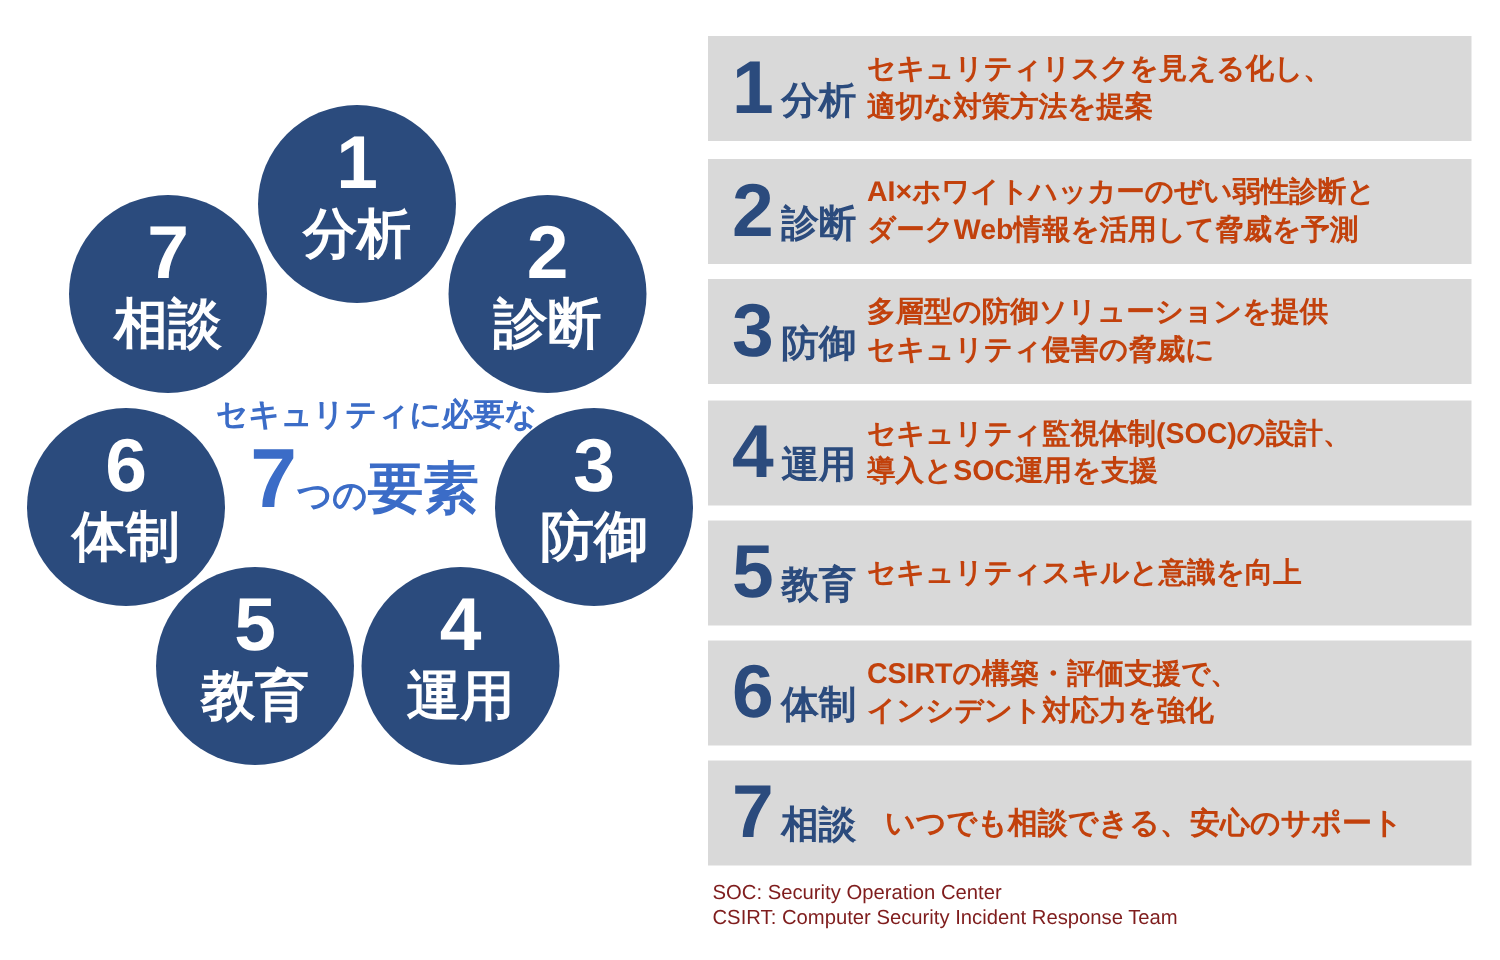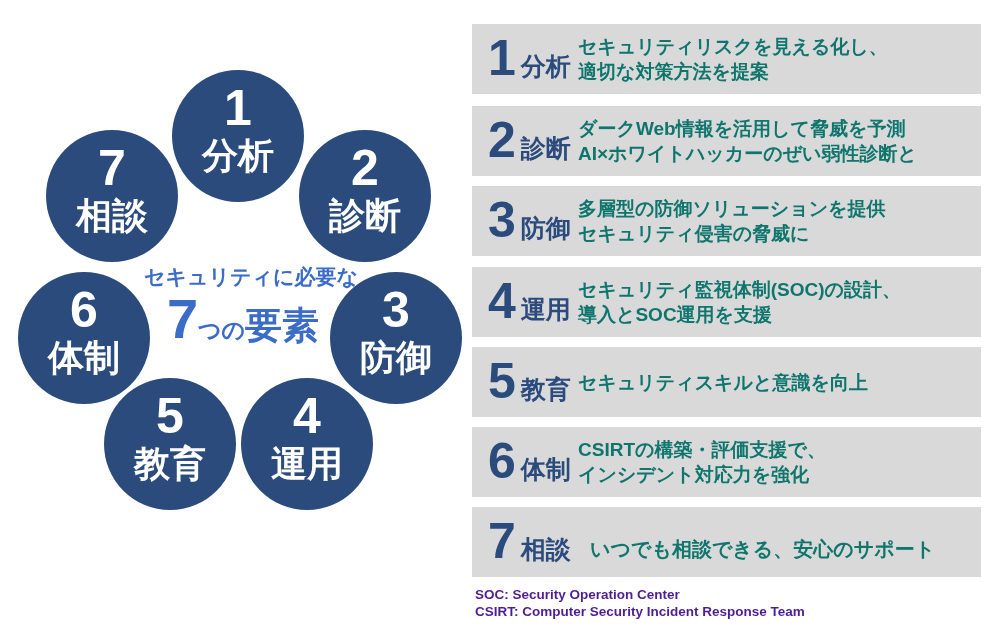--- a/index.html
+++ b/index.html
@@ -28,26 +28,26 @@
   .center-text .youso{font-size:37px;line-height:1;}
 
   
   .row{position:absolute;left:472px;width:509px;height:70px;background:#D9D9D9;
        display:flex;align-items:center;box-sizing:border-box;padding-left:16px;}
   .r1{top:24px;}.r2{top:106px;}.r3{top:186px;}.r4{top:267px;}
   .r5{top:347px;}.r6{top:427px;}.r7{top:507px;}
   .numlabel{display:flex;align-items:baseline;width:90px;flex-shrink:0;}
   .row .num{font-size:50px;font-weight:bold;color:#2B4B7D;line-height:0.9;}
   .row .lbl{font-size:25px;font-weight:bold;color:#2B4B7D;margin-left:5px;white-space:nowrap;}
-  .desc{font-size:19px;font-weight:bold;color:#0f766e;line-height:25px;white-space:nowrap;}
+  .desc{font-size:19px;font-weight:bold;color:#c2410c;line-height:25px;white-space:nowrap;}
   .r7 .desc{margin-left:12px;font-size:20px;margin-top:14px;}
 
   
-  .footnotes{position:absolute;left:475px;top:586px;font-size:13.5px;color:#4c1d95;
-             line-height:17px;font-weight:bold;}
+  .footnotes{position:absolute;left:475px;top:586px;font-size:13.5px;color:#7f1d1d;
+             line-height:17px;font-weight:normal;}
 </style>
 </head>
 <body>
 
 <div class="canvas">
 
   <div class="circle c1">
     <div class="num">1</div>
     <div class="lbl">分析</div>
   </div>
@@ -94,22 +94,22 @@
       <div>セキュリティリスクを見える化し、</div>
       <div>適切な対策方法を提案</div>
     </div>
   </div>
   <div class="row r2">
     <div class="numlabel">
       <span class="num">2</span>
       <span class="lbl">診断</span>
     </div>
     <div class="desc">
+      <div>AI×ホワイトハッカーのぜい弱性診断と</div>
       <div>ダークWeb情報を活用して脅威を予測</div>
-      <div>AI×ホワイトハッカーのぜい弱性診断と</div>
     </div>
   </div>
   <div class="row r3">
     <div class="numlabel">
       <span class="num">3</span>
       <span class="lbl">防御</span>
     </div>
     <div class="desc">
       <div>多層型の防御ソリューションを提供</div>
       <div>セキュリティ侵害の脅威に</div>

